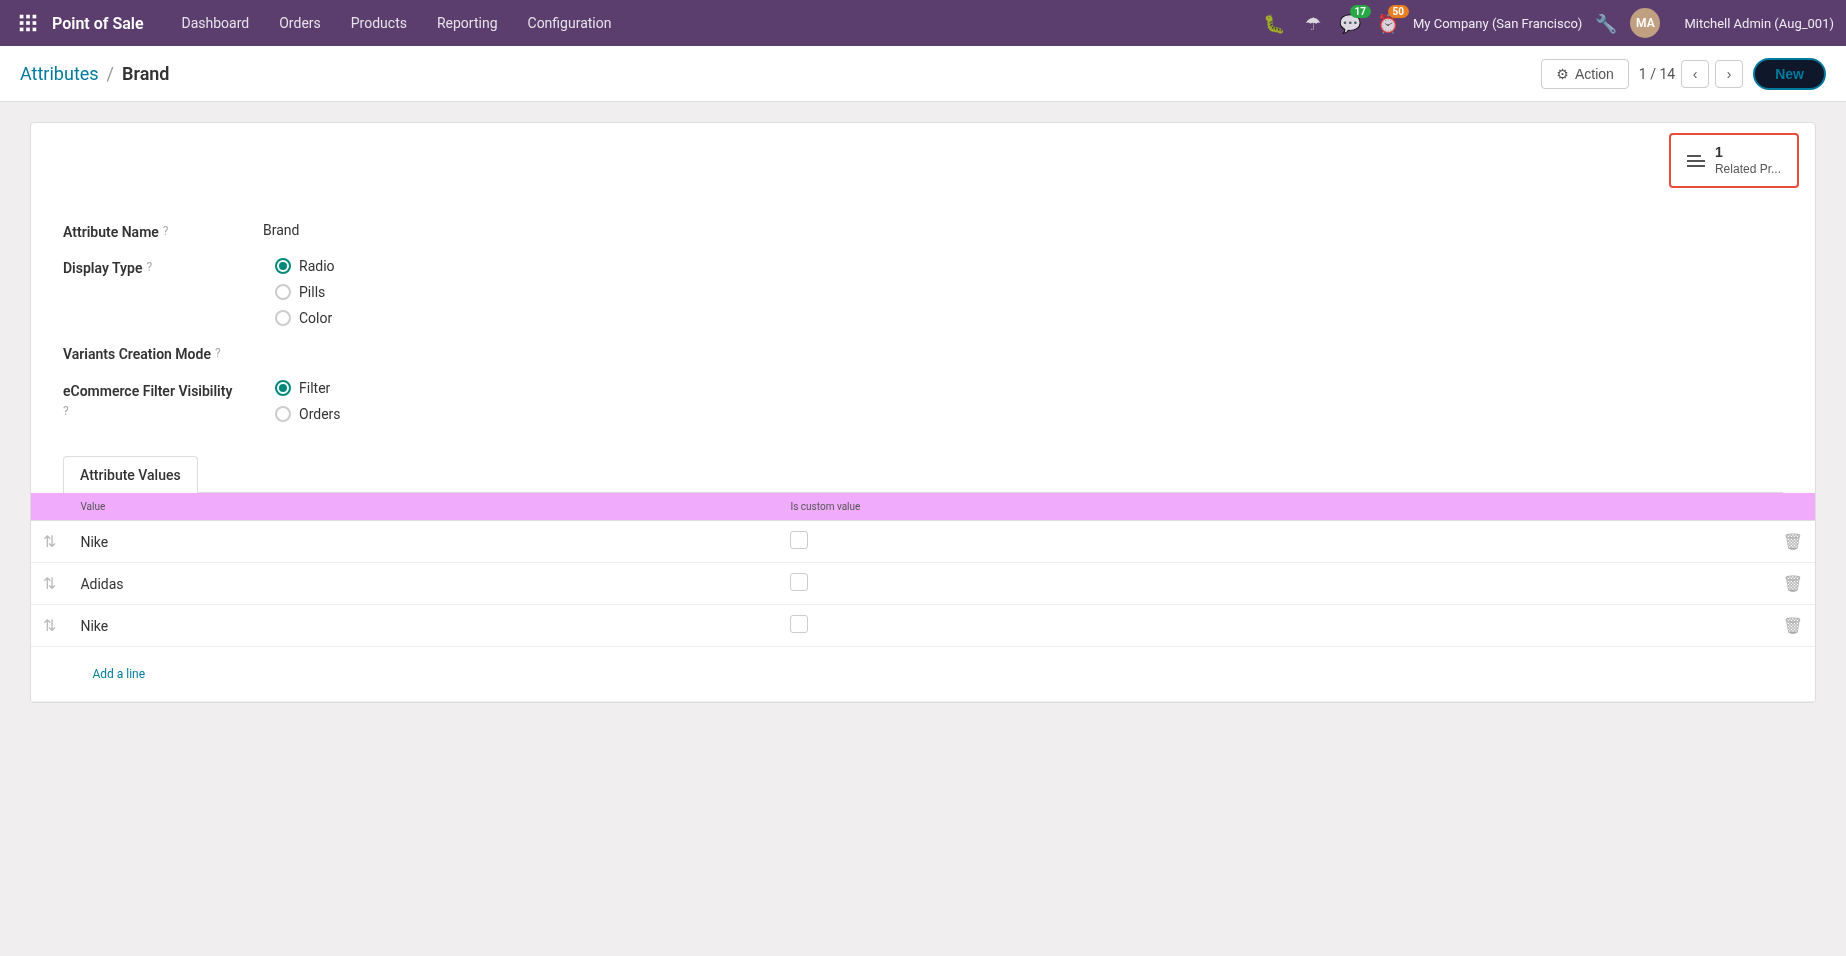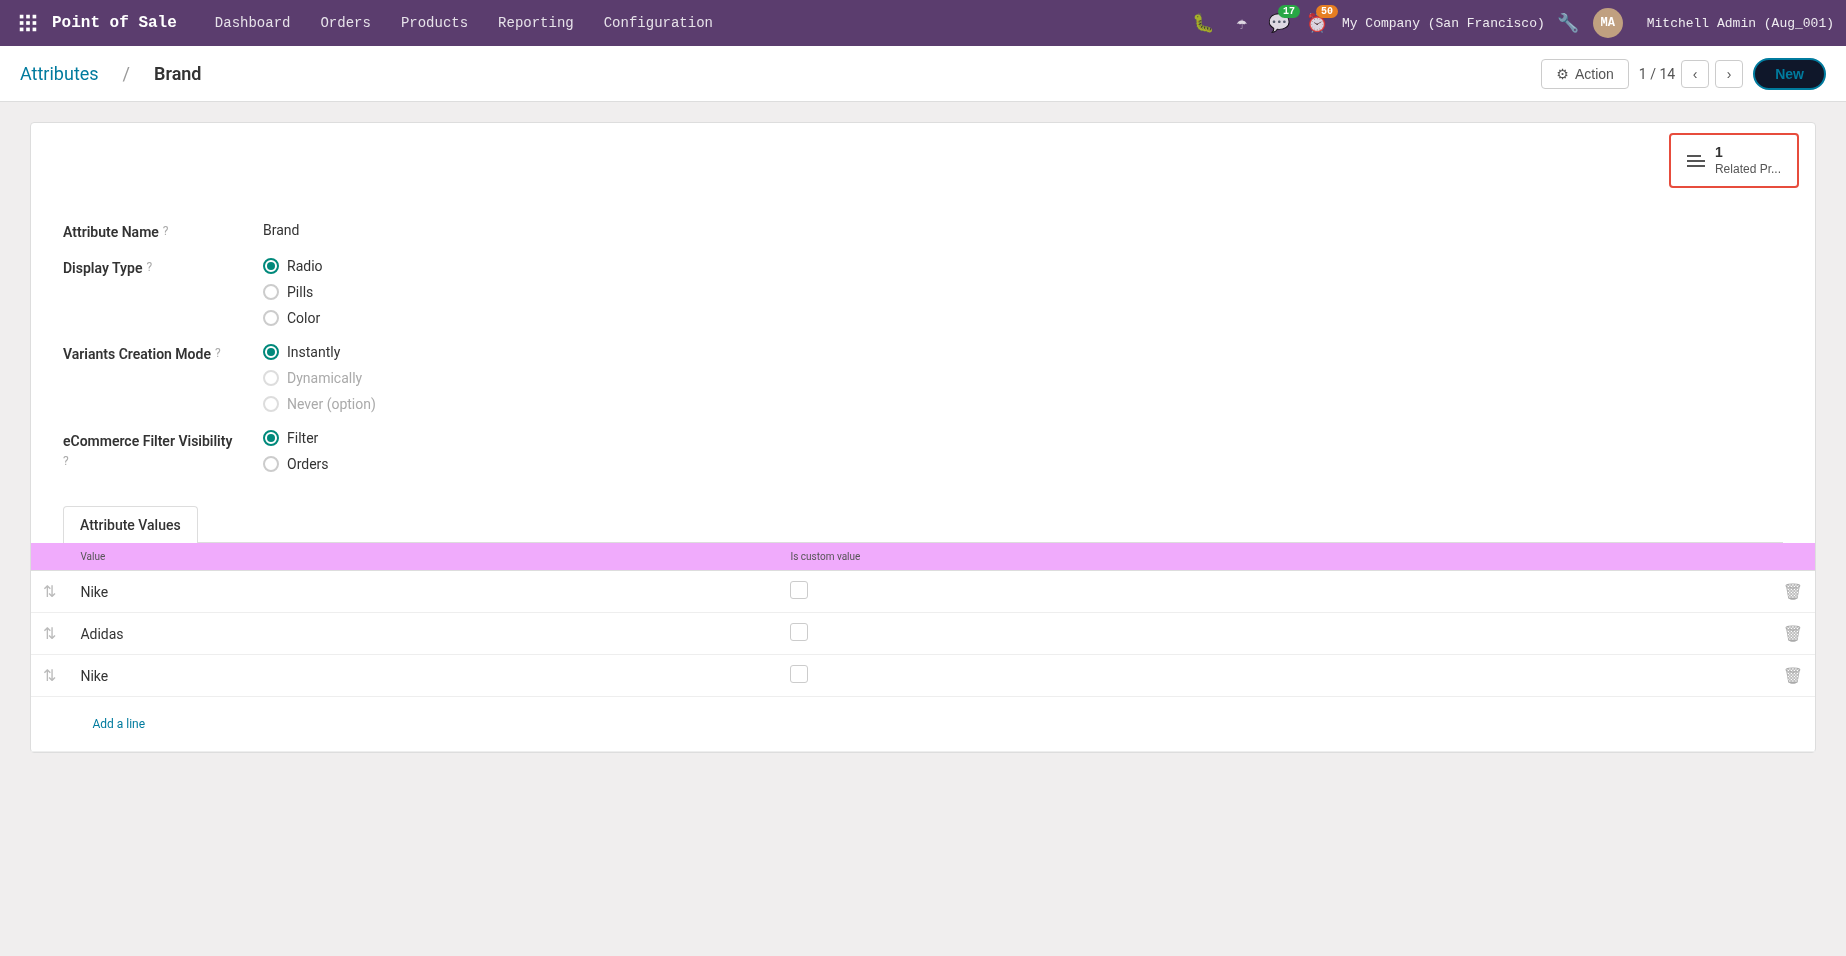--- a/index.html
+++ b/index.html
@@ -7,21 +7,20 @@
 
     
     .topnav {
       background: #5b3d6e;
       color: #fff;
       height: 46px;
       display: flex;
       align-items: center;
       padding: 0 12px;
       gap: 0;
-      font-family: Liberation Mono, monospace;
     }
     .topnav-apps {
       width: 32px; height: 32px;
       display: flex; align-items: center; justify-content: center;
       cursor: pointer; margin-right: 8px;
     }
     .topnav-apps svg { width: 22px; height: 22px; fill: #fff; }
     .topnav-brand {
       font-size: 16px; font-weight: 600; color: #fff;
       margin-right: 24px; white-space: nowrap;
@@ -65,21 +64,21 @@
 
     
     .breadcrumb-bar {
       background: #fff;
       border-bottom: 1px solid #ddd;
       display: flex; align-items: center;
       padding: 0 20px;
       height: 56px;
     }
     .breadcrumb {
-      display: flex; align-items: flex-end; gap: 24px;
+      display: flex; align-items: flex-end; gap: 8px;
       font-size: 18px; color: #555;
     }
     .breadcrumb a { color: #007b9e; text-decoration: none; }
     .breadcrumb .sep { color: #999; }
     .breadcrumb .current { color: #333; font-weight: 600; }
     .breadcrumb-right {
       margin-left: auto; display: flex; align-items: center; gap: 10px;
     }
     .action-btn {
       display: flex; align-items: center; gap: 6px;
@@ -147,21 +146,21 @@
     .form-label .help {
       color: #aaa; font-size: 12px; font-weight: 400; cursor: help;
     }
     .form-value { flex: 1; }
     .form-value .text-val {
       font-size: 14px; color: #333; padding-top: 2px;
     }
     .radio-group { display: flex; flex-direction: column; gap: 10px; }
     .radio-item {
       display: flex; align-items: center; gap: 8px;
-      font-size: 14px; color: #333; cursor: pointer;
+      font-size: 14px; color: #333; cursor: pointer; margin-left: 12px;
     }
     .radio-circle {
       width: 16px; height: 16px; border-radius: 50%;
       border: 2px solid #ccc; background: #fff;
       display: flex; align-items: center; justify-content: center;
       flex-shrink: 0;
     }
     .radio-circle.checked {
       border-color: #00897b;
     }
@@ -332,36 +331,20 @@
               <span>Color</span>
             </label>
           </div>
         </div>
       </div>
 
       <div class="form-row">
         <div class="form-label">
           <span>Variants Creation Mode</span>
           <span class="help">?</span>
-        </div>
-        <div class="form-value">
-          <div class="radio-group">
-            <label class="radio-item">
-              <div class="radio-circle checked"></div>
-              <span>Instantly</span>
-            </label>
-            <label class="radio-item disabled">
-              <div class="radio-circle disabled"></div>
-              <span>Dynamically</span>
-            </label>
-            <label class="radio-item disabled">
-              <div class="radio-circle disabled"></div>
-              <span>Never (option)</span>
-            </label>
-          </div>
         </div>
       </div>
 
       <div class="form-row">
         <div class="form-label" style="align-items: flex-start;">
           <div>
             <div style="line-height:1.4;">eCommerce Filter Visibility</div>
             <span class="help">?</span>
           </div>
         </div>

